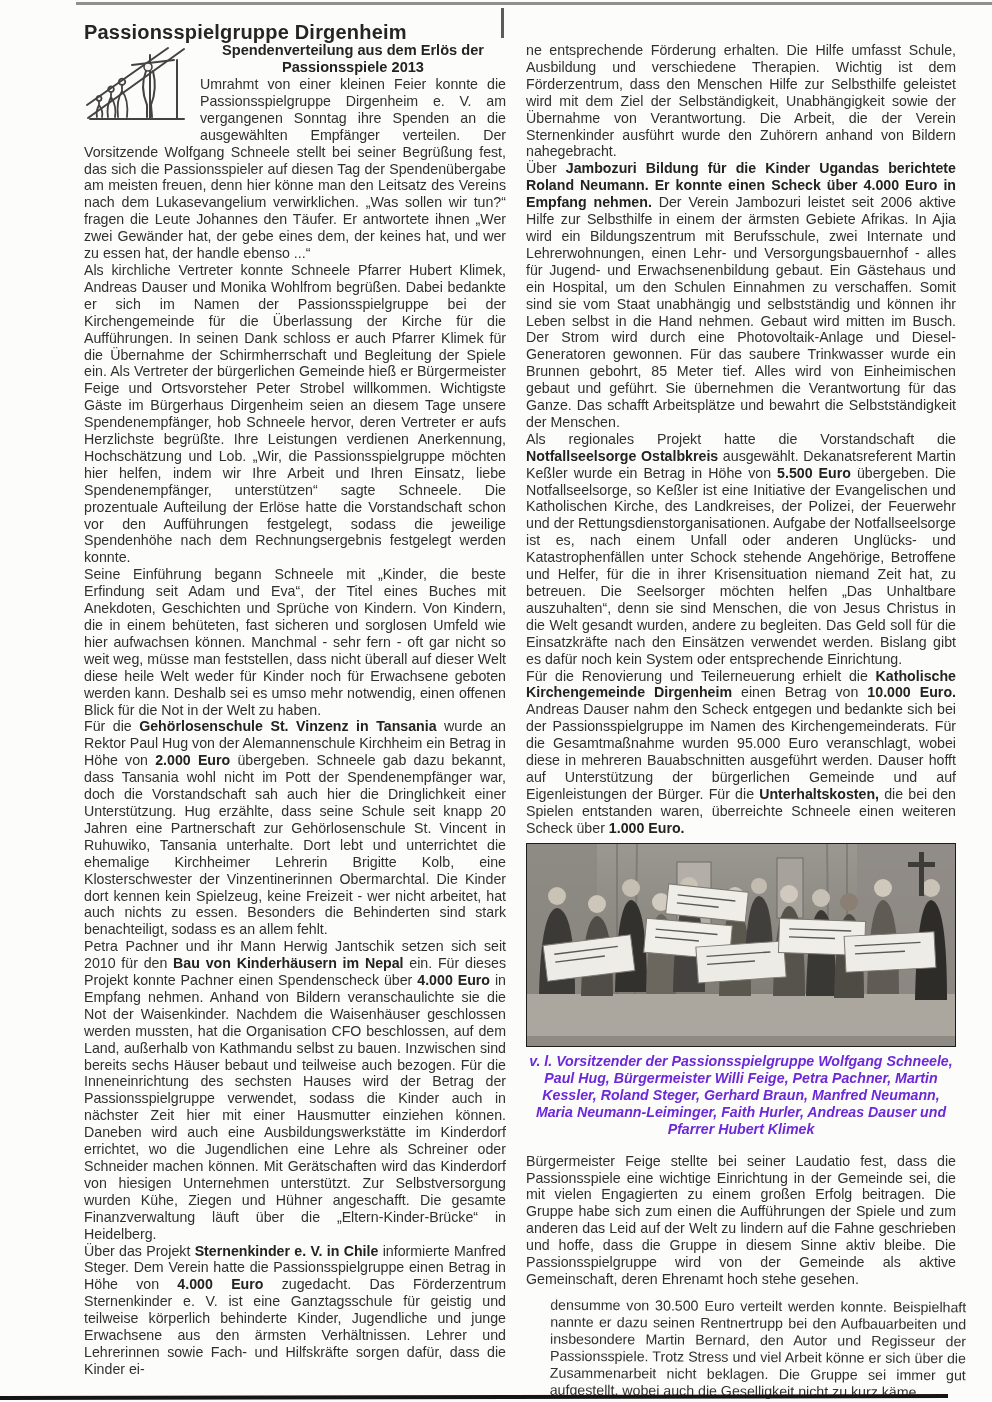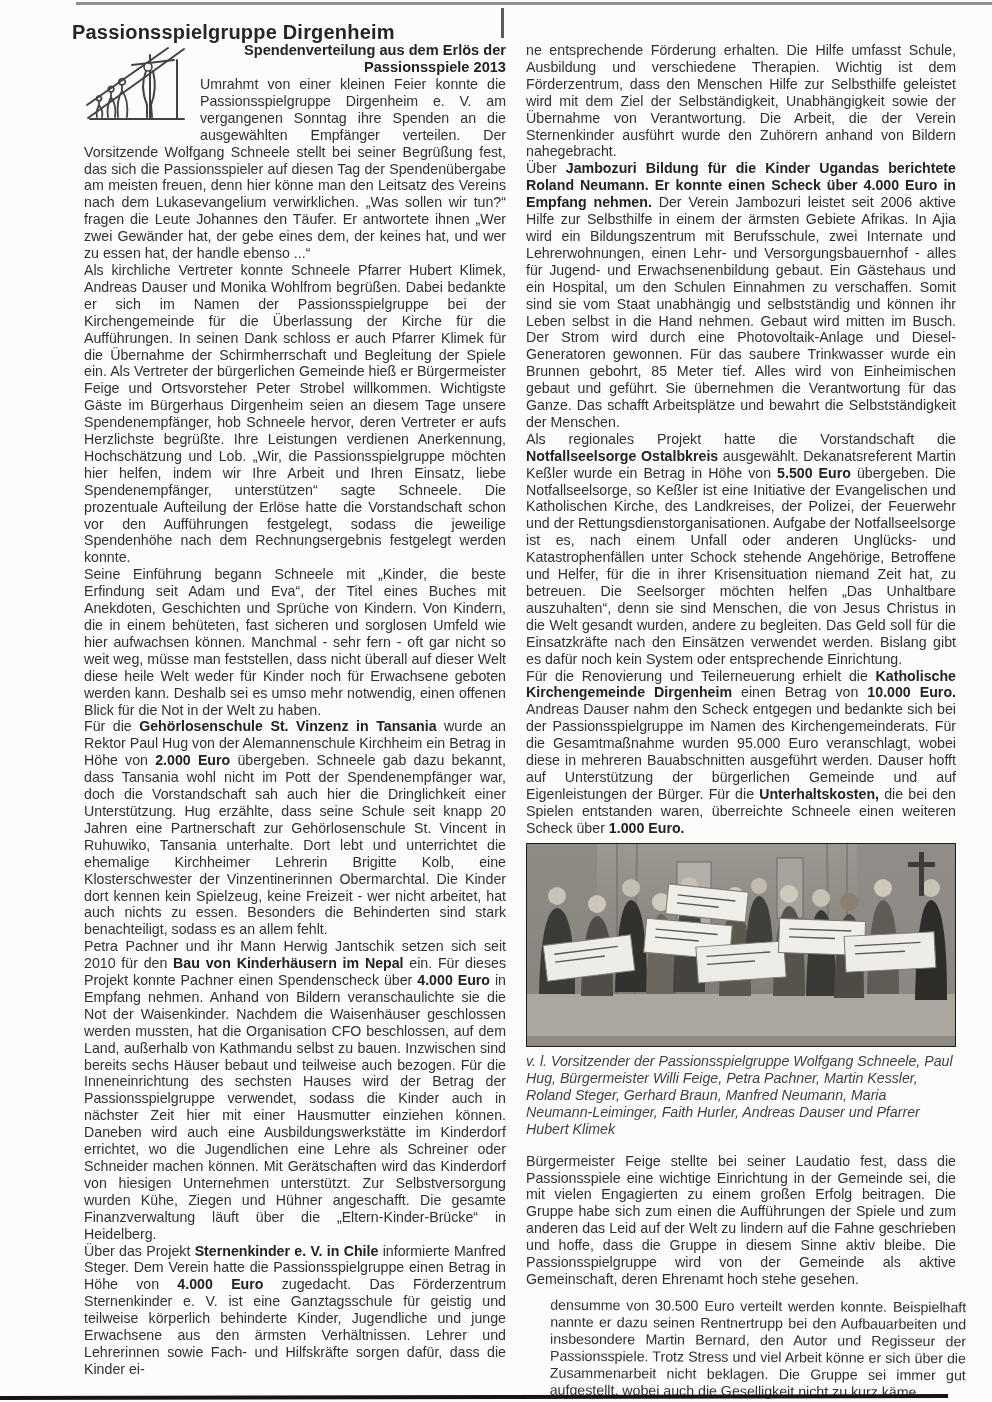--- a/index.html
+++ b/index.html
@@ -7,54 +7,54 @@
     width:992px;height:1402px;
     background:#fcfcfb;
     font-family:"Liberation Sans", sans-serif;
     color:#31302d;
     position:relative;
     overflow:hidden;
   }
   .top-rule{position:absolute;left:76px;top:2px;width:916px;height:3px;background:#8f8f8d;}
   .col-tick{position:absolute;left:501px;top:8px;width:3px;height:30px;background:#5c5b59;}
   .page-title{
-    position:absolute;left:72px;top:8px;
+    position:absolute;left:84px;top:8px;
     font-size:20px;font-weight:bold;letter-spacing:.2px;color:#262522;
   }
   .columns{
     position:absolute;left:84px;top:42px;
     display:flex;gap:20px;
   }
   .col{width:422px;}
   .col.right{width:430px;}
   .para{
     margin:0;
     font-size:14.2px;line-height:16.9px;
     text-align:justify;
     text-justify:inter-word;
     color:#31302d;
   }
   .para b{color:#242320;}
-  .lead-heading{font-size:14.6px;line-height:17px;text-align:right;}
+  .lead-heading{font-size:14.6px;line-height:17px;text-align:center;}
   .logo-box{
     float:left;width:106px;height:80px;
     margin:3px 10px 2px 0;
   }
   .photo-frame{
     margin:6px 0 6px 0;
     border:1px solid #1c1c1a;
     background:#87847e;
     height:202px;
     overflow:hidden;
   }
   .photo-frame svg{display:block;}
   .photo-caption{
     margin:6px 0 14px 0;
     font-size:14.2px;line-height:17.2px;
-    font-style:italic;text-align:left;color:#404040;
+    font-style:italic;text-align:center;color:#6d28d9;font-weight:bold;
   }
   .indented{
     margin-left:24px;margin-top:10px;
     width:calc(100% - 14px);
     transform:rotate(0.35deg);
   }
   .bottom-rule{
     position:absolute;left:0;bottom:3px;width:948px;height:4px;
     background:#151513;transform:rotate(-0.12deg);
   }

